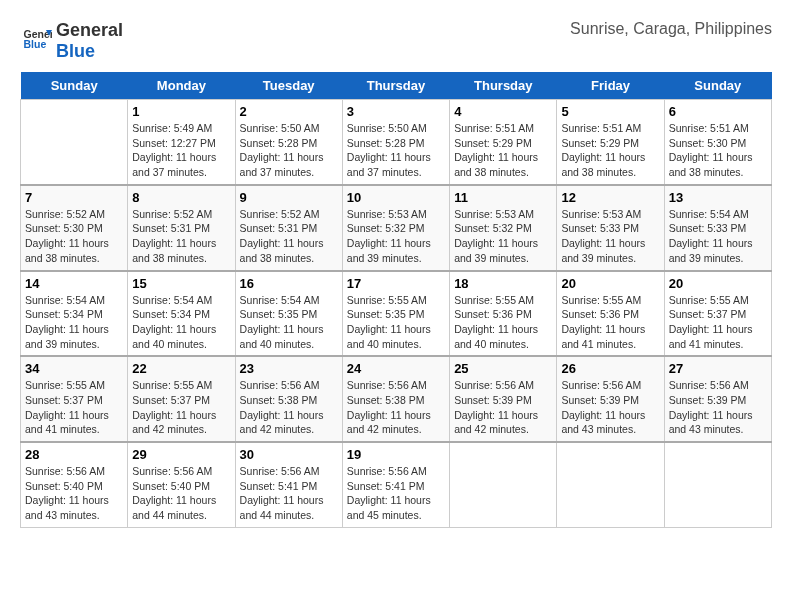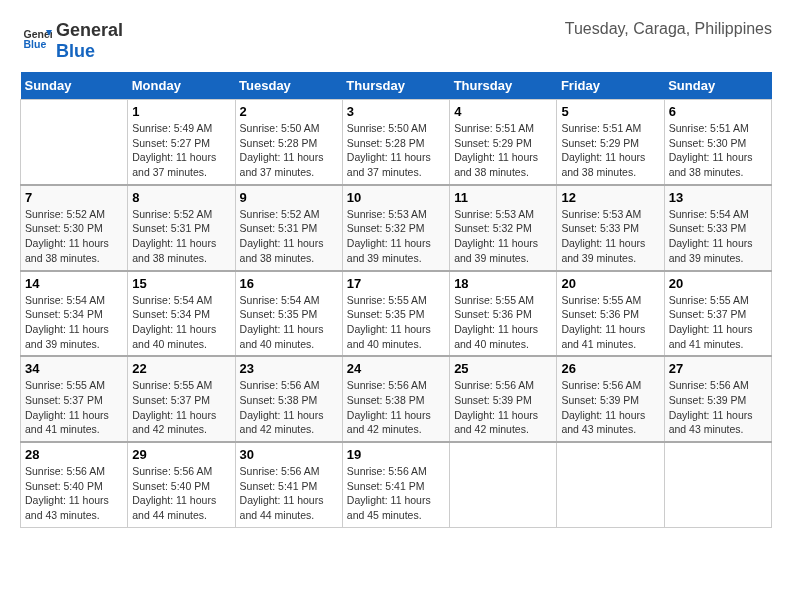--- a/index.html
+++ b/index.html
@@ -39,21 +39,21 @@
     }
     table {
       width: 100%;
       border-collapse: collapse;
       font-size: 11px;
     }
     thead tr th {
       background-color: #1565c0;
       color: #fff;
       padding: 6px 4px;
-      text-align: left;
+      text-align: center;
       font-size: 13px;
       font-weight: bold;
     }
     tbody tr td {
       border: 1px solid #ccc;
       padding: 4px 4px;
       vertical-align: top;
       background: #fff;
       min-width: 100px;
     }
@@ -92,21 +92,21 @@
         <text y="32" x="2" font-size="14" font-weight="bold" fill="#1565c0">Blue</text>
         <polygon points="32,8 40,8 36,16" fill="#1565c0"></polygon>
       </svg>
     </div>
     <div style="margin-left:4px;">
       <div style="font-size:18px;font-weight:bold;color:#333;">General</div>
       <div style="font-size:18px;font-weight:bold;color:#1565c0;">Blue</div>
     </div>
   </div>
   <div class="title-block">
-    <div class="subtitle">Tuesday, Caraga, Philippines</div>
+    <div class="subtitle">Sunrise, Caraga, Philippines</div>
   </div>
 </div>
 
 <table>
   <thead>
     <tr id="header-row">
     <th>Sunday</th>
         <th>Monday</th>
         <th>Tuesday</th>
         <th>Thursday</th>
@@ -114,21 +114,21 @@
         <th>Friday</th>
         <th>Sunday</th>
       </tr>
   </thead>
   <tbody id="calendar-body">
   <tr>
         <td class="empty-cell"></td>
         <td>
           <span class="day-num">1</span>
           <div class="day-info" style="white-space: pre-line;">Sunrise: 5:49 AM
-Sunset: 5:27 PM
+Sunset: 12:27 PM
 Daylight: 11 hours
 and 37 minutes.</div>
         </td>
         <td>
           <span class="day-num">2</span>
           <div class="day-info" style="white-space: pre-line;">Sunrise: 5:50 AM
 Sunset: 5:28 PM
 Daylight: 11 hours
 and 37 minutes.</div>
         </td>

